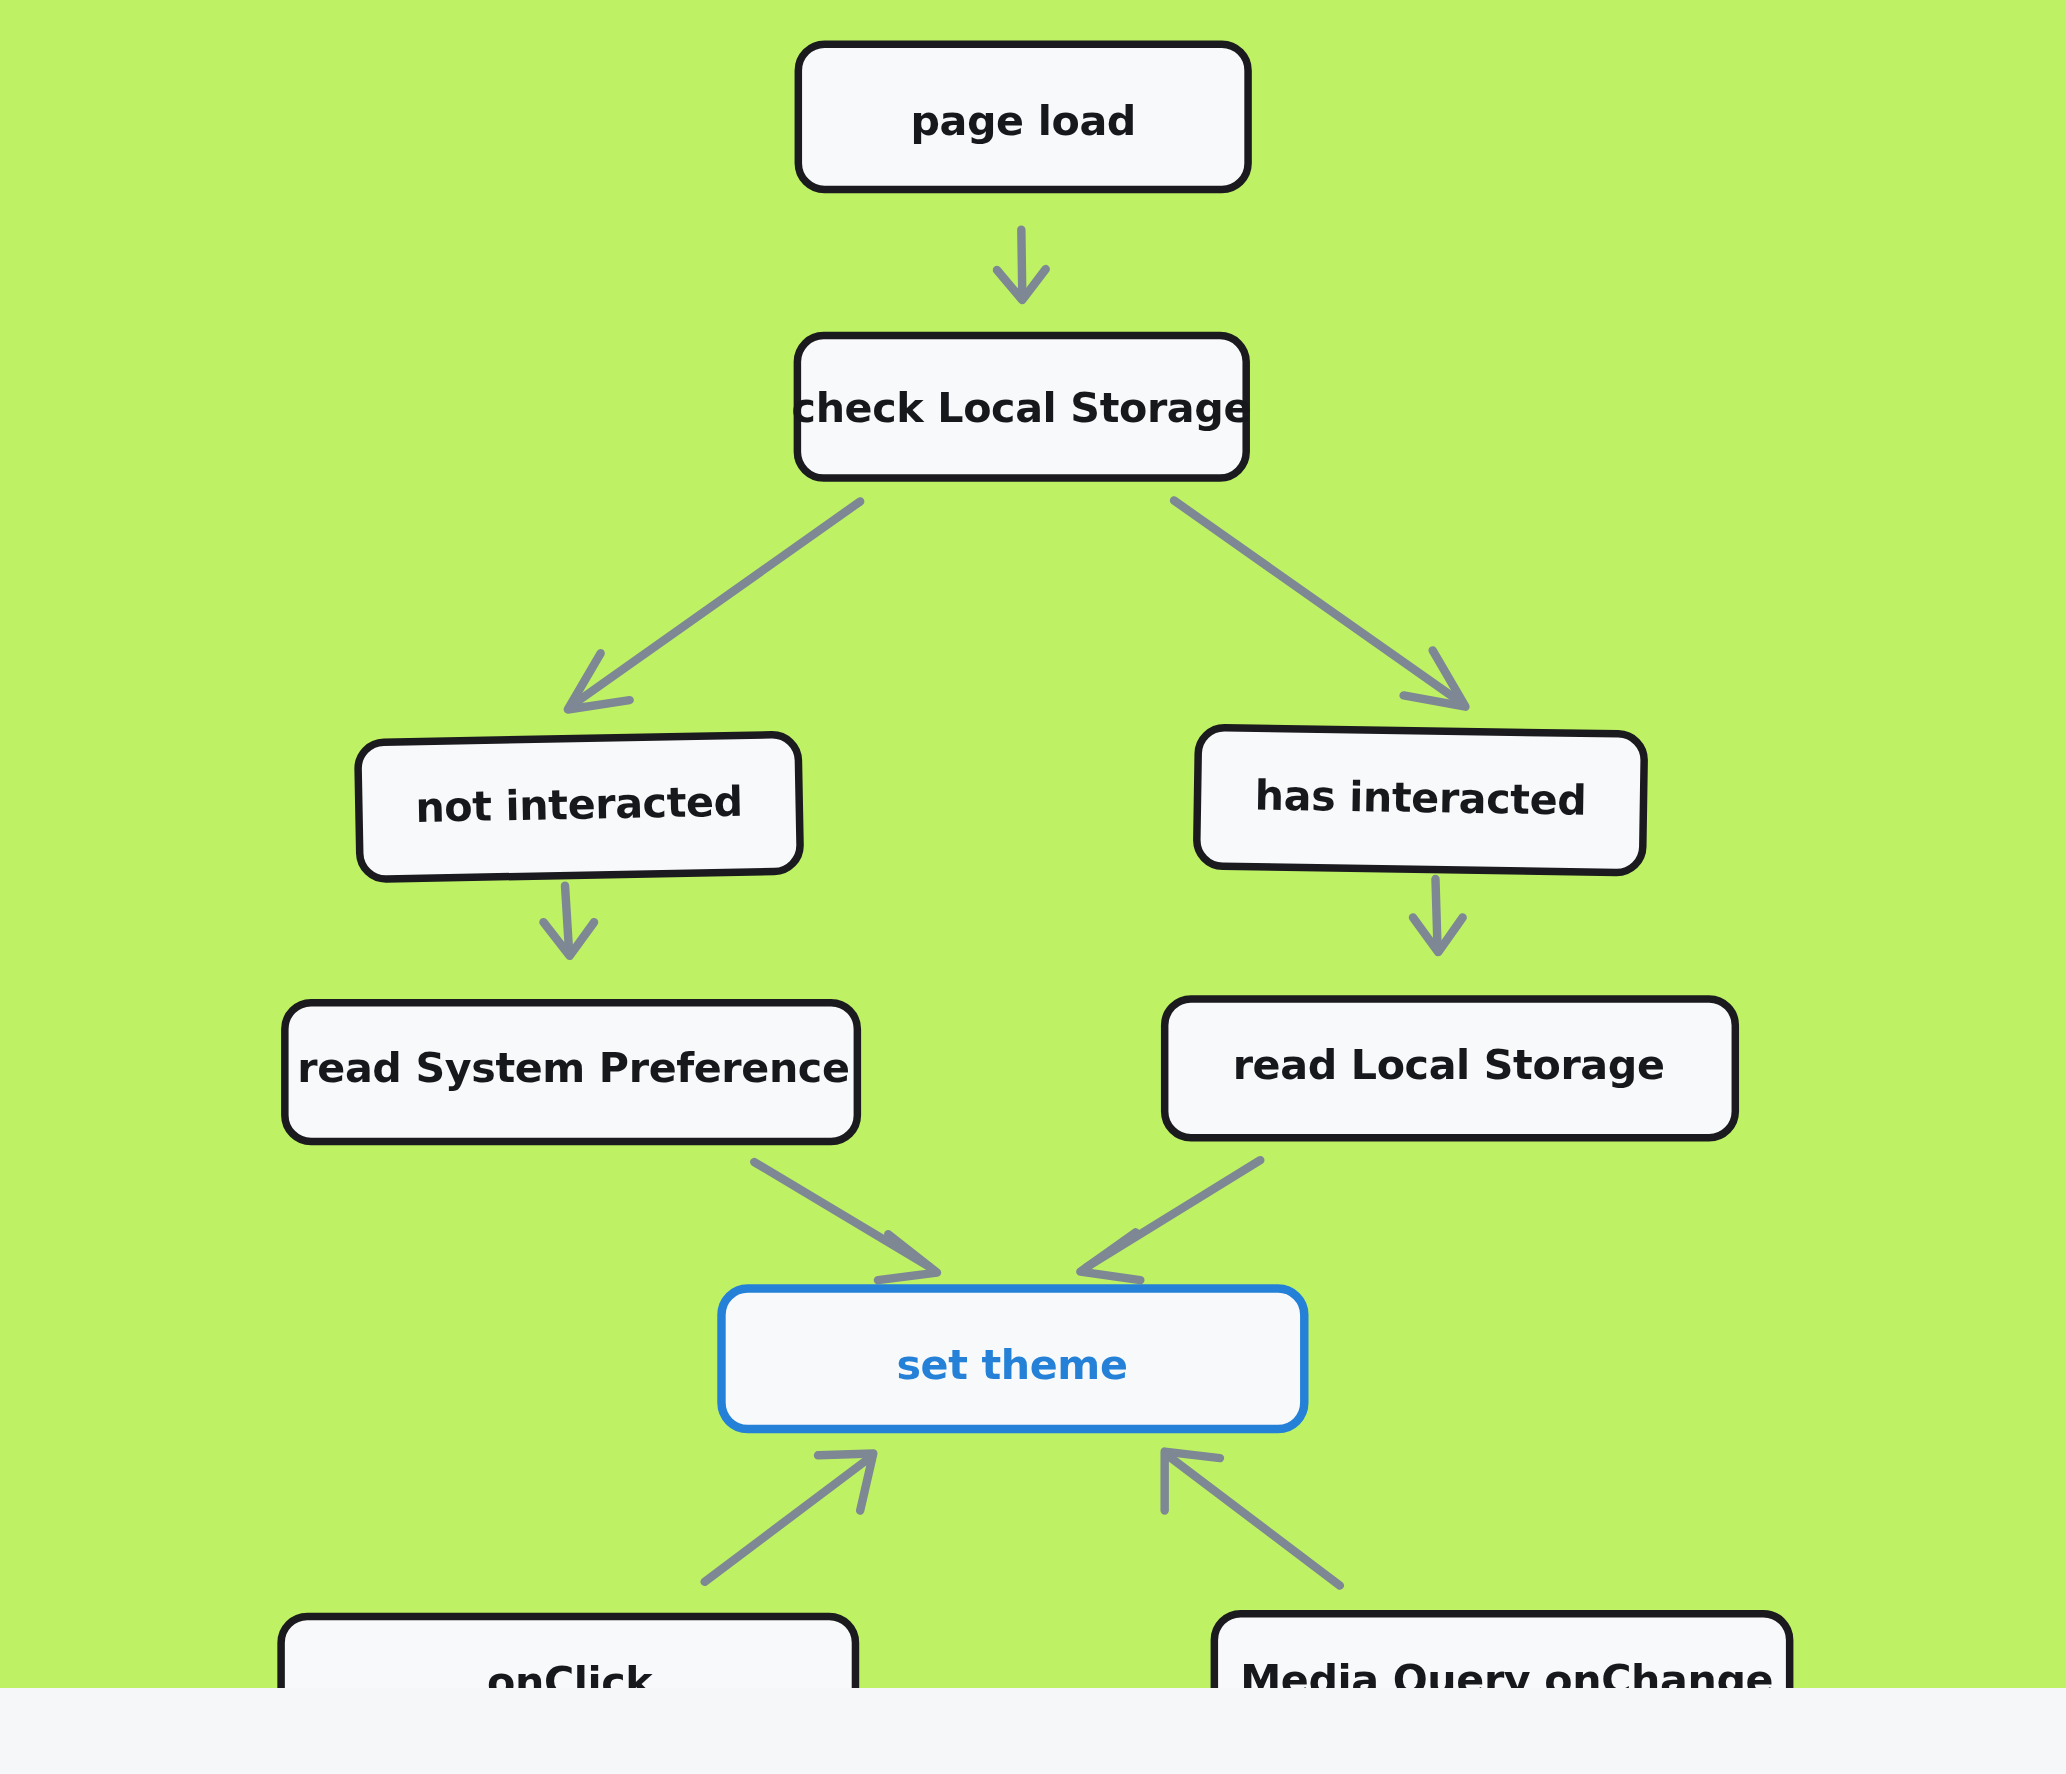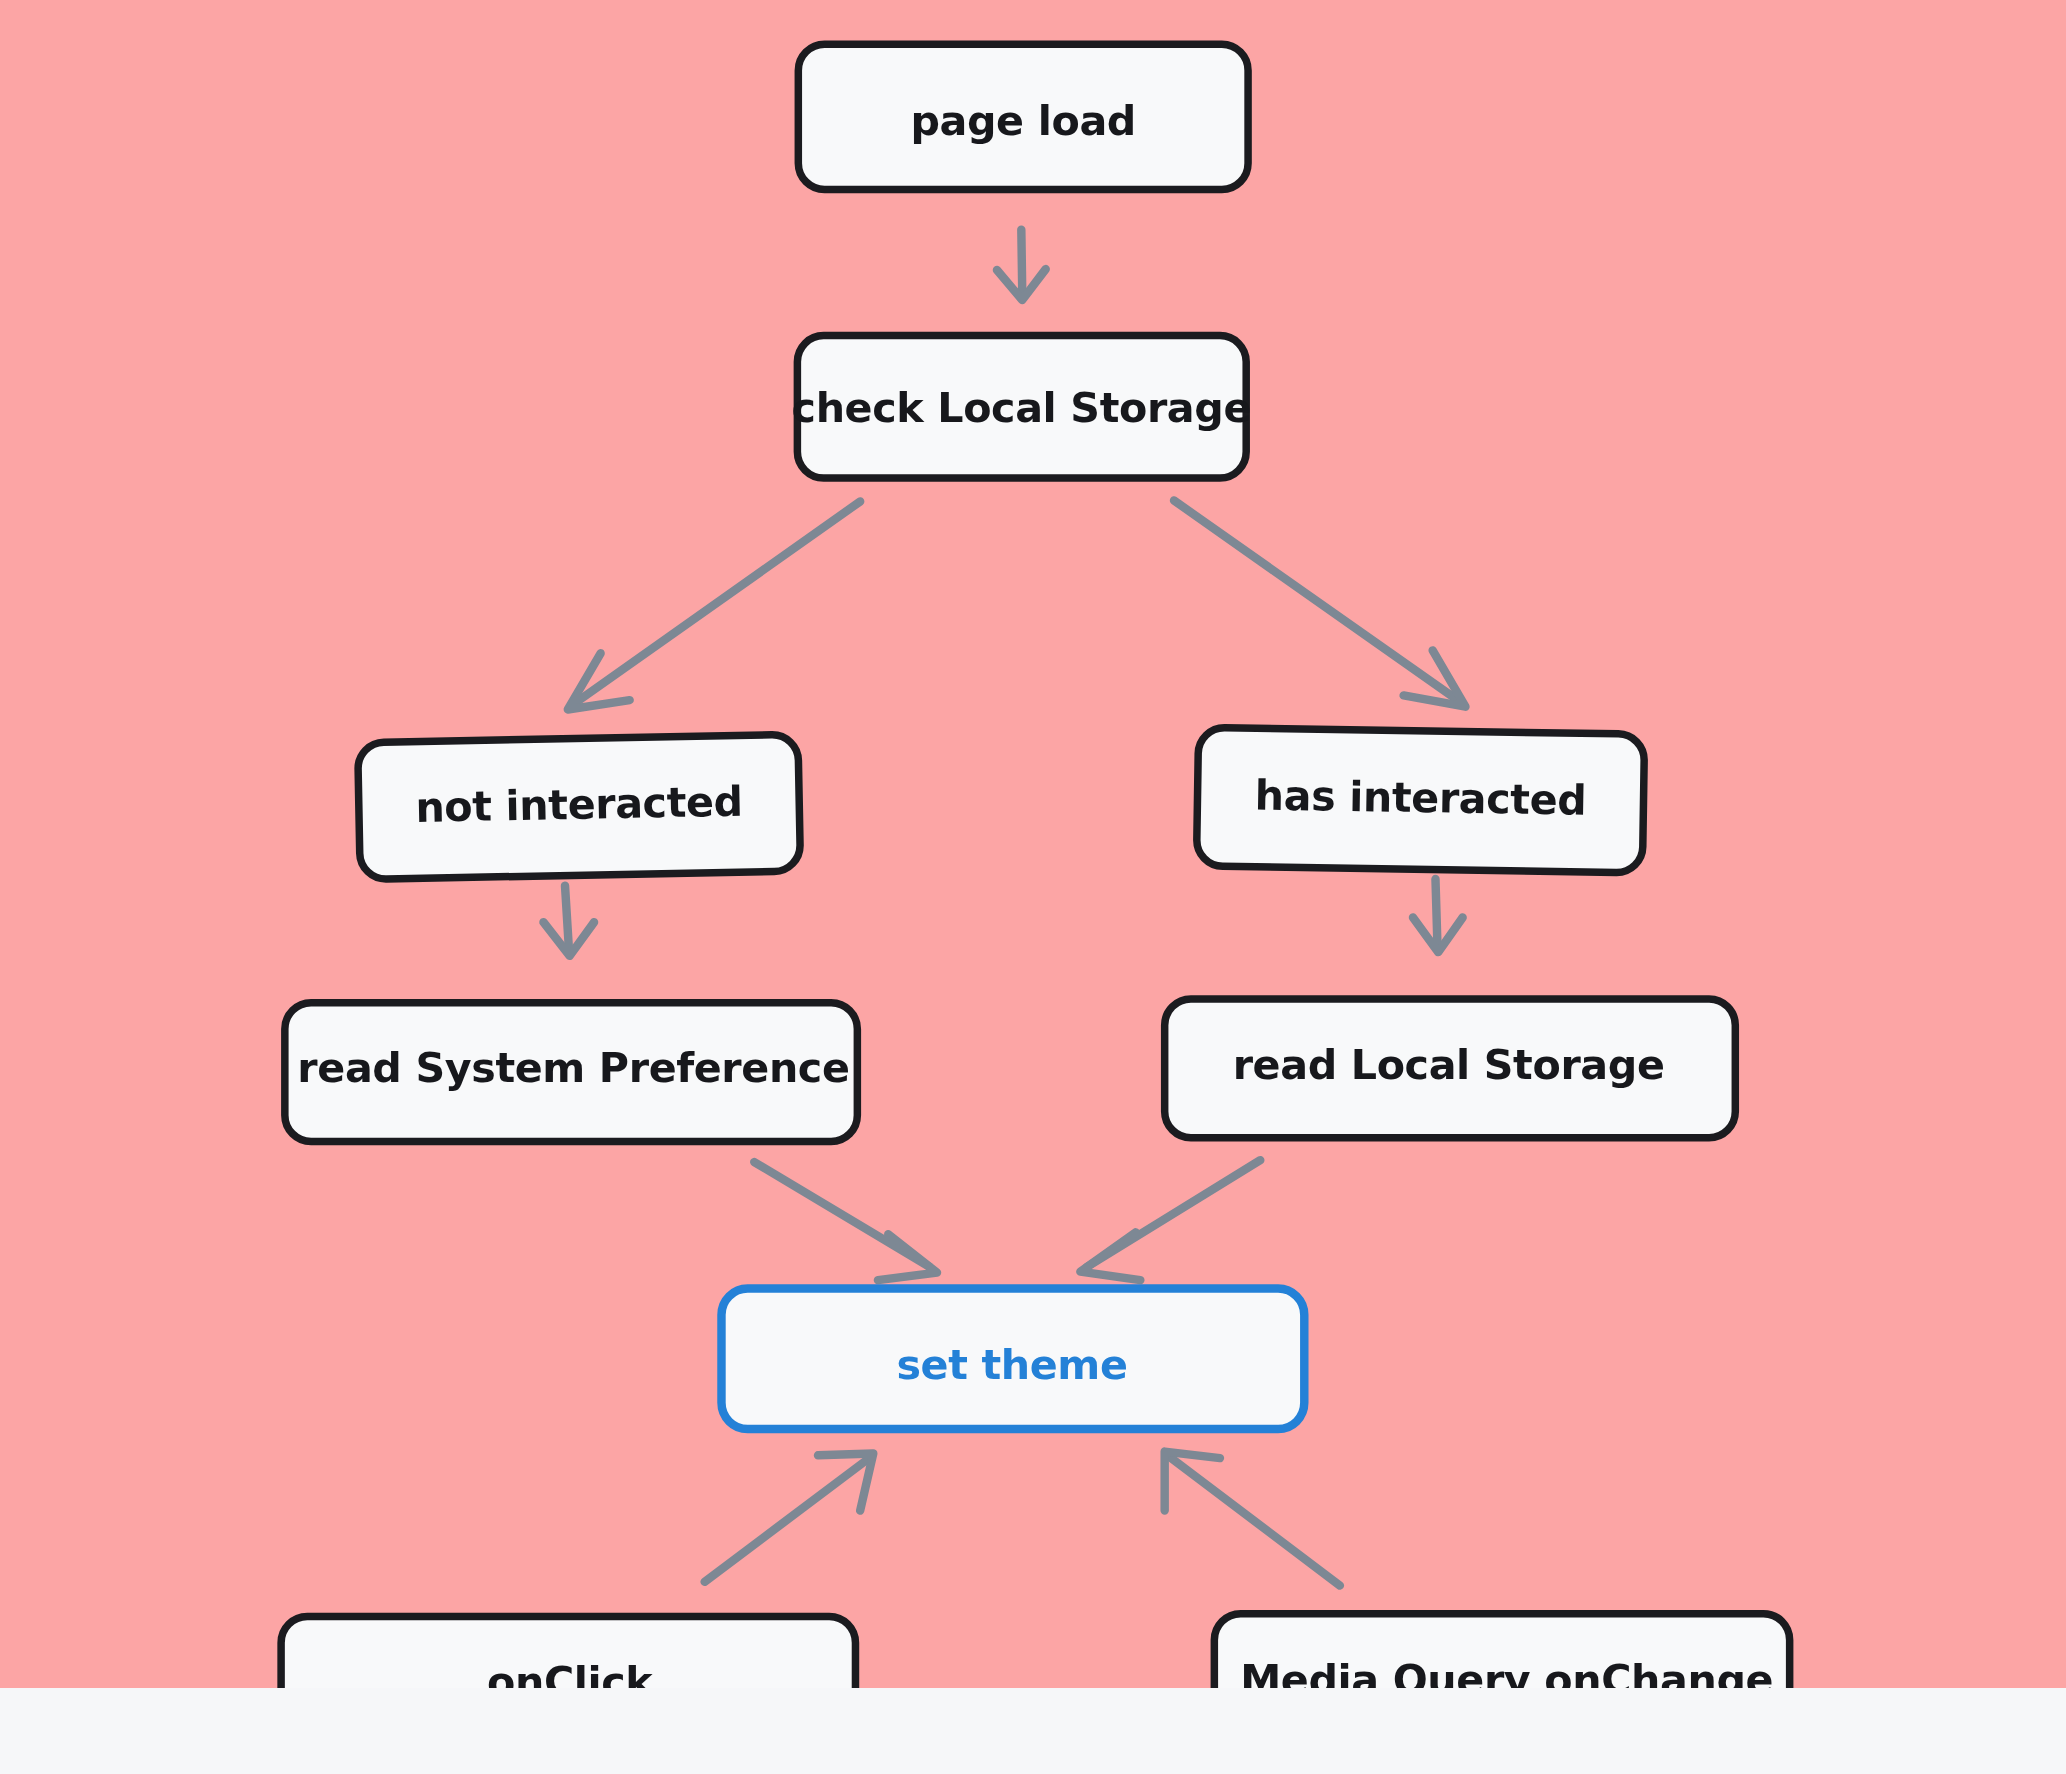--- a/index.html
+++ b/index.html
@@ -4,21 +4,21 @@
 <style>
   html, body {
     margin: 0;
     padding: 0;
     background: #f6f7f9;
   }
   #canvas {
     position: relative;
     width: 2067px;
     height: 1688px;
-    background: #fca5a5;
+    background: #bef264;
     overflow: hidden;
     font-family: "DejaVu Sans", sans-serif;
   }
   #flow-svg {
     position: absolute;
     inset: 0;
     width: 2067px;
     height: 1775px;
     display: block;
   }

